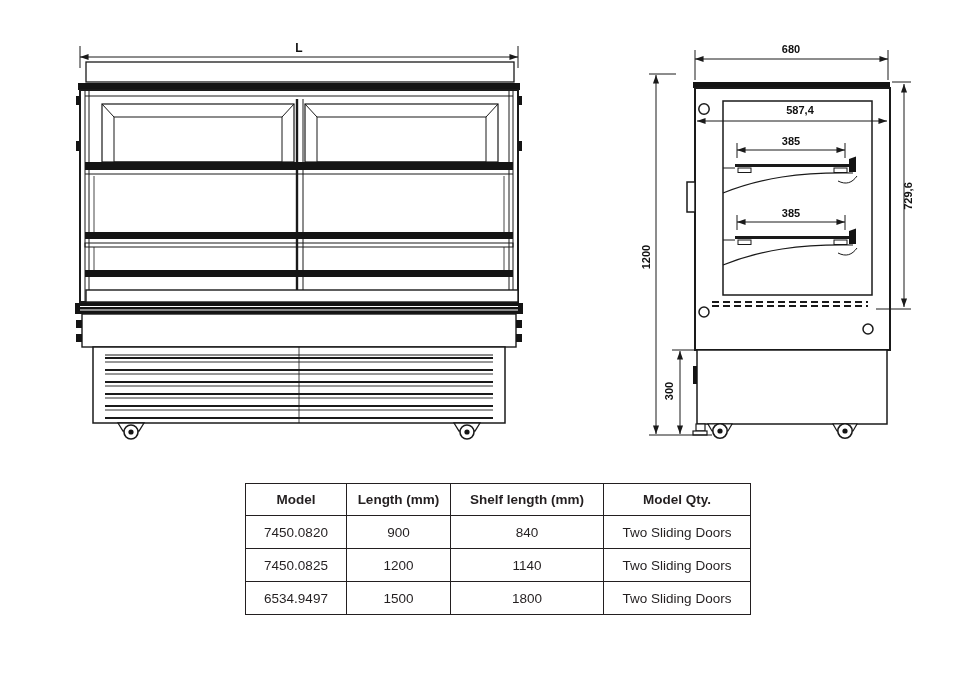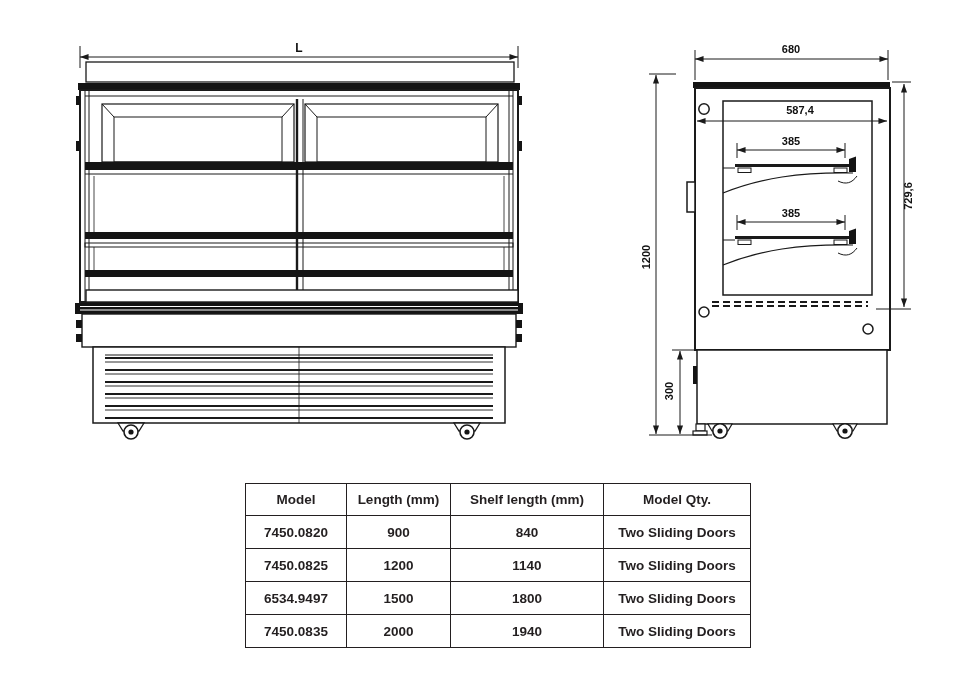--- a/index.html
+++ b/index.html
@@ -17,21 +17,21 @@
   #spec-table{
     position:absolute;left:245px;top:483px;width:505px;
     border-collapse:collapse;table-layout:fixed;
     font-size:13.5px;color:#231f20;
   }
   #spec-table th,#spec-table td{
     border:1.4px solid #231f20;text-align:center;vertical-align:middle;
     padding:0;overflow:hidden;white-space:nowrap;
   }
   #spec-table th{height:31px;font-weight:bold;font-size:13.5px;}
-  #spec-table td{height:32px;font-weight:bold;}
+  #spec-table td{height:32px;font-weight:normal;}
 </style>
 </head>
 <body>
 
 <svg id="drawing" width="974" height="470" viewBox="0 0 974 470">
   <defs>
     <marker id="arr" viewBox="0 0 10 10" refX="9.5" refY="5" markerWidth="9" markerHeight="9" orient="auto-start-reverse">
       <path d="M0,1.6 L9.5,5 L0,8.4 z" fill="#1a1a1a"></path>
     </marker>
   </defs>
@@ -258,20 +258,14 @@
       <td>1200</td>
       <td>1140</td>
       <td>Two Sliding Doors</td>
     </tr>
     <tr>
       <td>6534.9497</td>
       <td>1500</td>
       <td>1800</td>
       <td>Two Sliding Doors</td>
     </tr>
-    <tr>
-      <td>7450.0835</td>
-      <td>2000</td>
-      <td>1940</td>
-      <td>Two Sliding Doors</td>
-    </tr>
   </tbody>
 </table>
 
 </body></html>

